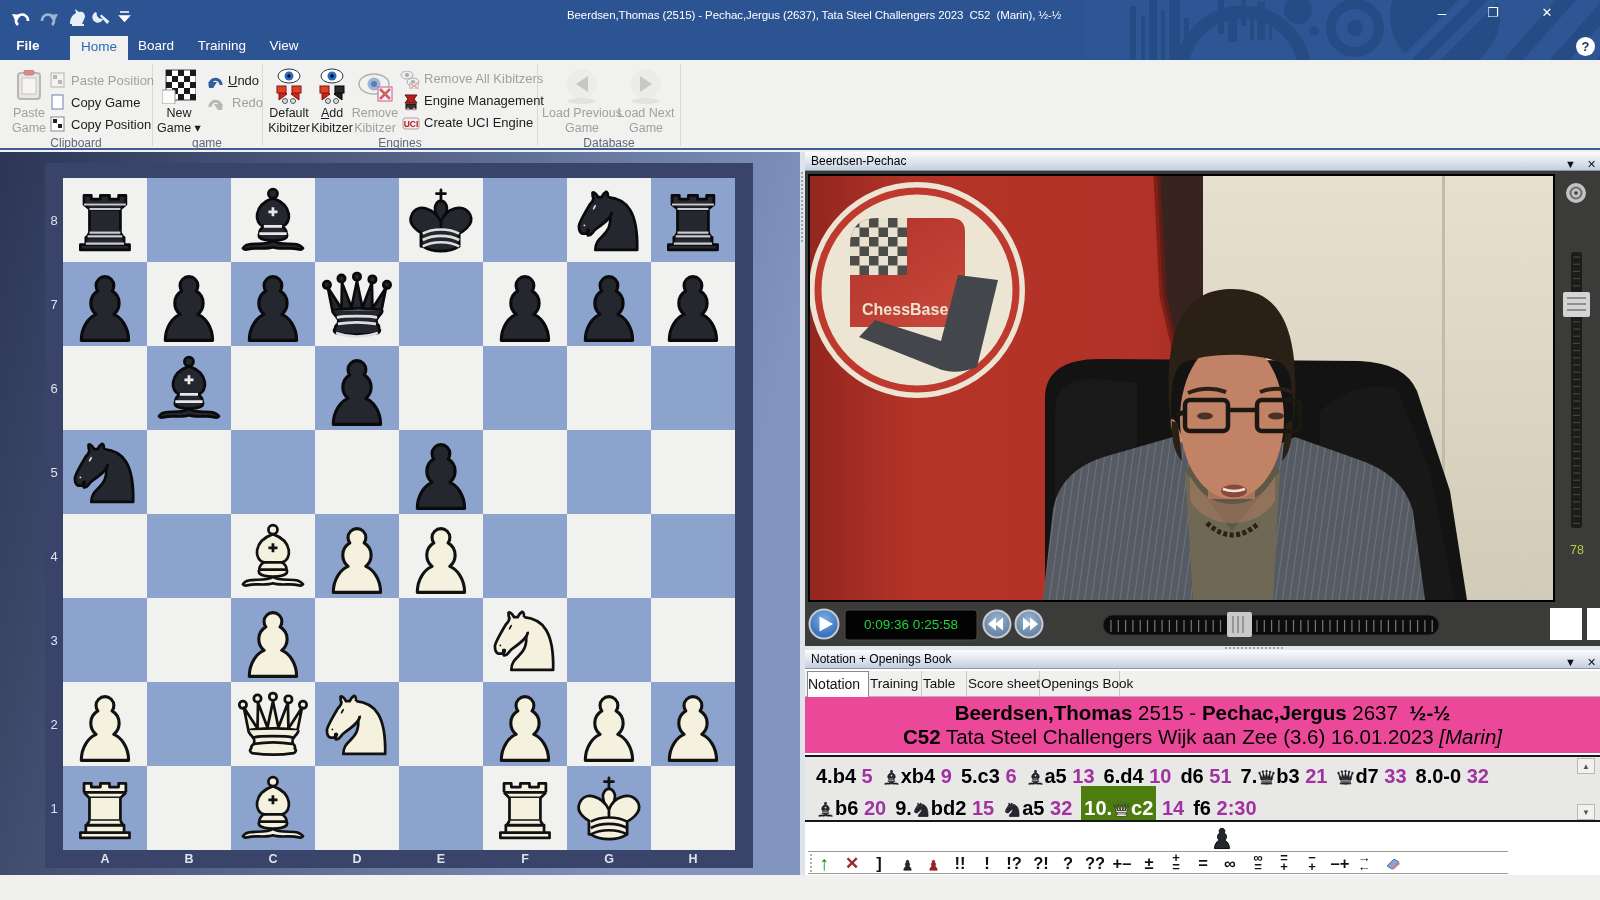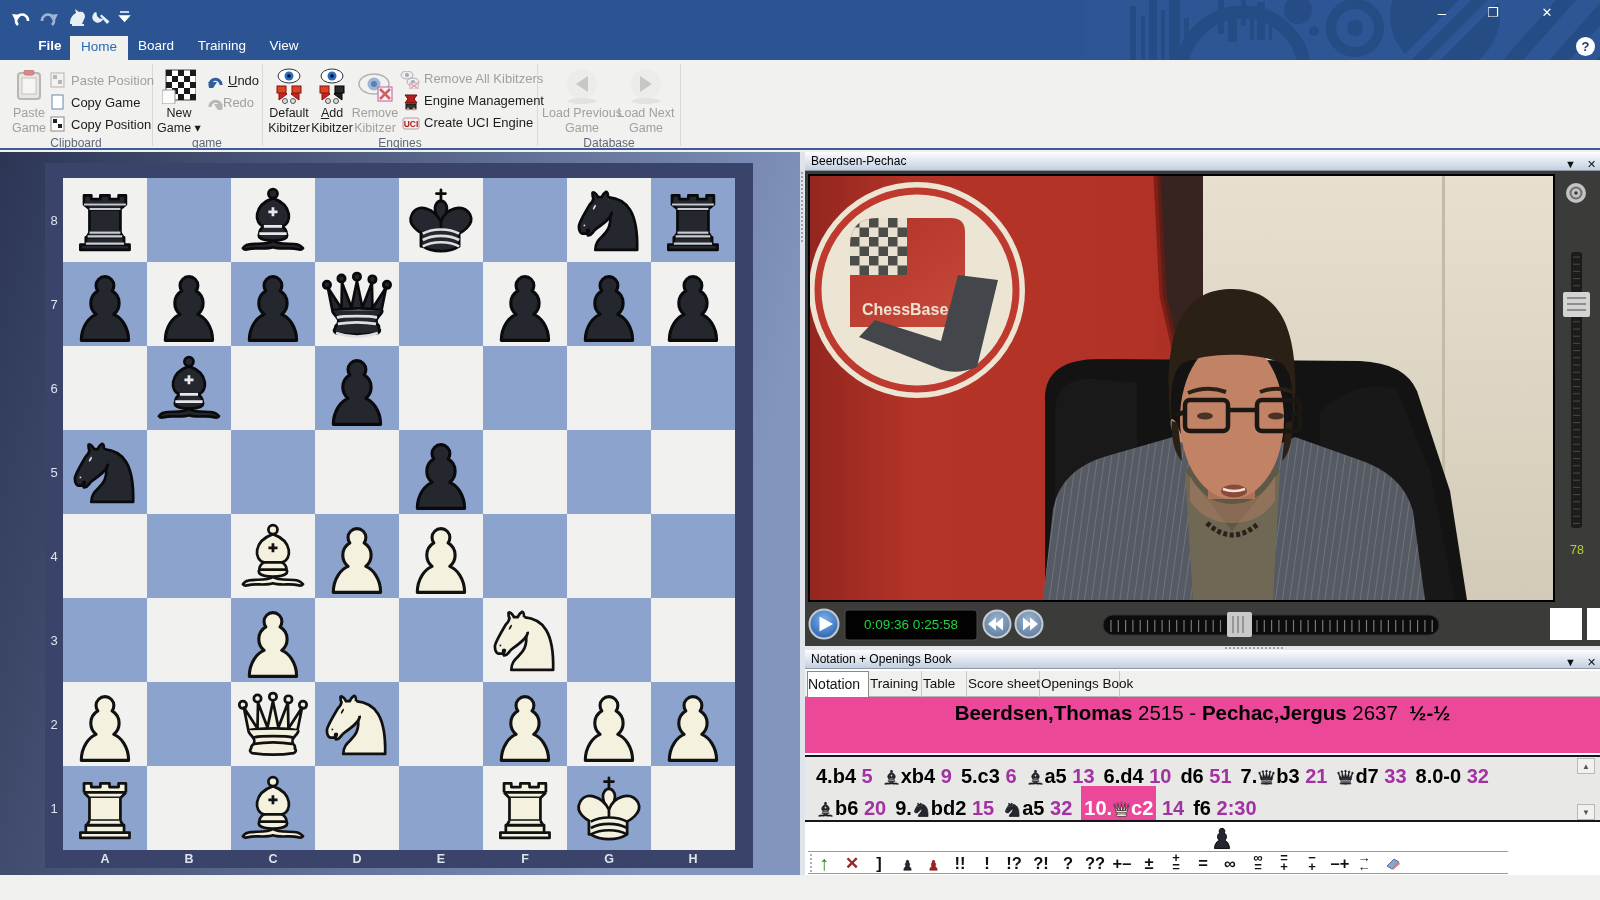--- a/index.html
+++ b/index.html
@@ -92,27 +92,28 @@
       <path d="M34 17 a6 6 0 1 1 10 4"></path>
     </g>
     <polygon points="50,10 41,11 46,18" fill="#9fb4d4"></polygon>
     <path d="M62 20 c0-7 3-9 6-11 l-1-4 4 3 c4-1 6 1 6 5 l-3 7 z" fill="#e8eef6"></path>
     <path d="M64 21 h12" stroke="#e8eef6" stroke-width="2"></path>
     <path d="M88 8 a5.5 5.5 0 1 0 7 7 l-3.5 -0.5 -2.5-2.5 -0.5-3.5 z" fill="#e8eef6"></path>
     <path d="M92 12 l7 8 2.5-2.5 -8-7 z" fill="#e8eef6"></path>
     <path d="M112 8 h9 M112 12 l4.5 5 4.5-5 z" stroke="#fff" stroke-width="1.6" fill="#fff"></path>
   </svg>
 
+  <div class="title-text">Beerdsen,Thomas (2515) - Pechac,Jergus (2637), Tata Steel Challengers 2023&nbsp; C52&nbsp; (Marin), ½-½</div>
   <div class="winbtn" style="left:1427px;font-size:15px">–</div>
   <div class="winbtn" style="left:1478px">❐</div>
   <div class="winbtn" style="left:1532px">✕</div>
 </div>
 
 <div class="menubar">
-  <div class="mtab" style="left:26px;width:48px;font-weight:bold">File</div>
+  <div class="mtab" style="left:4px;width:48px;font-weight:bold">File</div>
   <div class="mtab home" style="left:70px;width:58px">Home</div>
   <div class="mtab" style="left:134px;width:44px">Board</div>
   <div class="mtab" style="left:196px;width:52px">Training</div>
   <div class="mtab" style="left:262px;width:44px">View</div>
   <div class="abs" style="left:1576px;top:5px;width:19px;height:19px;background:#fff;border-radius:50%;color:#1d3a66;font-size:13px;font-weight:bold;text-align:center;line-height:19px;z-index:6">?</div>
 </div>
 
 <div class="ribbon">
   <div class="gsep" style="left:152px"></div>
   <div class="gsep" style="left:262px"></div>
@@ -171,21 +172,21 @@
   <div class="rbtn-lbl" style="left:150px;top:46px;width:58px">New<br>Game ▾</div>
   <svg class="abs" style="left:207px;top:13px" width="17" height="15" viewBox="0 0 17 15">
     <path d="M14 12 a5.5 5.5 0 1 0 -9 4" fill="none" stroke="#2e5e9e" stroke-width="3"></path>
         <polygon points="1,9 10,9 5.5,16" fill="#2e5e9e"></polygon>
   </svg>
   <div class="rrow" style="left:228px;top:13px"><u>U</u>ndo</div>
   <svg class="abs" style="left:207px;top:35px" width="17" height="15" viewBox="0 0 17 15">
     <path d="M3 12 a5.5 5.5 0 1 1 9 4" fill="none" stroke="#b9b7b3" stroke-width="3"></path>
         <polygon points="16,9 7,9 11.5,16" fill="#b9b7b3"></polygon>
   </svg>
-  <div class="rrow gray" style="left:223px;top:35px">Redo</div>
+  <div class="rrow gray" style="left:232px;top:35px">Redo</div>
 
   <svg class="abs" style="left:272px;top:8px" width="34" height="38" viewBox="0 0 34 38">
     <ellipse cx="17" cy="8" rx="11" ry="7" fill="#fff" stroke="#333"></ellipse>
     <circle cx="17" cy="8" r="4.5" fill="#2a6cc0"></circle>
         <circle cx="17" cy="8" r="1.8" fill="#012"></circle>
     <path d="M7 20 l8 6 -8 6 z" fill="#cc2222" stroke="#881111"></path>
     <path d="M27 20 l-8 6 8 6 z" fill="#cc2222" stroke="#881111"></path>
     <rect x="5" y="18" width="9" height="7" fill="#d42" stroke="#801515"></rect>
     <rect x="20" y="18" width="9" height="7" fill="#d42" stroke="#801515"></rect>
     <circle cx="13" cy="33" r="2.5" fill="#ddd" stroke="#555"></circle>
@@ -623,37 +624,38 @@
   </div>
   <div class="tabs">
     <div class="tab active" style="left:2px;width:62px">Notation</div>
     <div class="tab" style="left:65px;width:52px">Training</div>
     <div class="tab" style="left:118px;width:44px">Table</div>
     <div class="tab" style="left:163px;width:72px">Score sheet</div>
     <div class="tab" style="left:236px;width:79px">Openings Book</div>
   </div>
   <div class="nheader">
     <div style="margin-top:4px"><b>Beerdsen,Thomas</b> 2515 - <b>Pechac,Jergus</b> 2637&nbsp; <b>½-½</b></div>
+    <div><b>C52</b> Tata Steel Challengers Wijk aan Zee (3.6) 16.01.2023 <i>[Marin]</i></div>
   </div>
   <div class="moves" id="movesarea">
         <div style="padding:3px 0 0 11px;line-height:32px;white-space:nowrap"><b>4.b4</b> <span class="mv-t">5</span><span class="mvgap"></span><svg class="fg" width="19" height="19" viewBox="0 0 45 45">
             <use href="#Pbb"></use>
           </svg><b>xb4</b> <span class="mv-t">9</span><span class="mvgap"></span><b>5.c3</b> <span class="mv-t">6</span><span class="mvgap"></span><svg class="fg" width="19" height="19" viewBox="0 0 45 45">
             <use href="#Pbb"></use>
           </svg><b>a5</b> <span class="mv-t">13</span><span class="mvgap"></span><b>6.d4</b> <span class="mv-t">10</span><span class="mvgap"></span><b>d6</b> <span class="mv-t">51</span><span class="mvgap"></span><b>7.</b><svg class="fg" width="19" height="19" viewBox="0 0 45 45">
             <use href="#Pbq"></use>
           </svg><b>b3</b> <span class="mv-t">21</span><span class="mvgap"></span><svg class="fg" width="19" height="19" viewBox="0 0 45 45">
             <use href="#Pbq"></use>
           </svg><b>d7</b> <span class="mv-t">33</span><span class="mvgap"></span><b>8.0-0</b> <span class="mv-t">32</span><br><svg class="fg" width="19" height="19" viewBox="0 0 45 45">
             <use href="#Pbb"></use>
           </svg><b>b6</b> <span class="mv-t">20</span><span class="mvgap"></span><b>9.</b><svg class="fg" width="19" height="19" viewBox="0 0 45 45">
             <use href="#Pbn"></use>
           </svg><b>bd2</b> <span class="mv-t">15</span><span class="mvgap"></span><svg class="fg" width="19" height="19" viewBox="0 0 45 45">
             <use href="#Pbn"></use>
-          </svg><b>a5</b> <span class="mv-t">32</span><span class="mvgap"></span><span style="background:#ec4899;color:#fff;padding:11px 3px"><b>10.</b><svg class="fg" width="19" height="19" viewBox="0 0 45 45">
+          </svg><b>a5</b> <span class="mv-t">32</span><span class="mvgap"></span><span style="background:#4d7c0f;color:#fff;padding:11px 3px"><b>10.</b><svg class="fg" width="19" height="19" viewBox="0 0 45 45">
               <g fill="#fff">
                 <use href="#Pwq"></use>
               </g>
             </svg><b>c2</b></span> <span class="mv-t">14</span><span class="mvgap"></span><b>f6</b> <span class="mv-t">2:30</span></div>
   <div class="abs" style="left:771px;top:0;width:22px;height:65px;background:#e8e8e6">
     <div class="sb" style="left:1px;top:1px;width:18px;height:16px;line-height:16px">▲</div>
     <div class="sb" style="left:1px;top:47px;width:18px;height:16px;line-height:16px">▼</div>
   </div>
       </div>
   <div class="pawnstrip">

